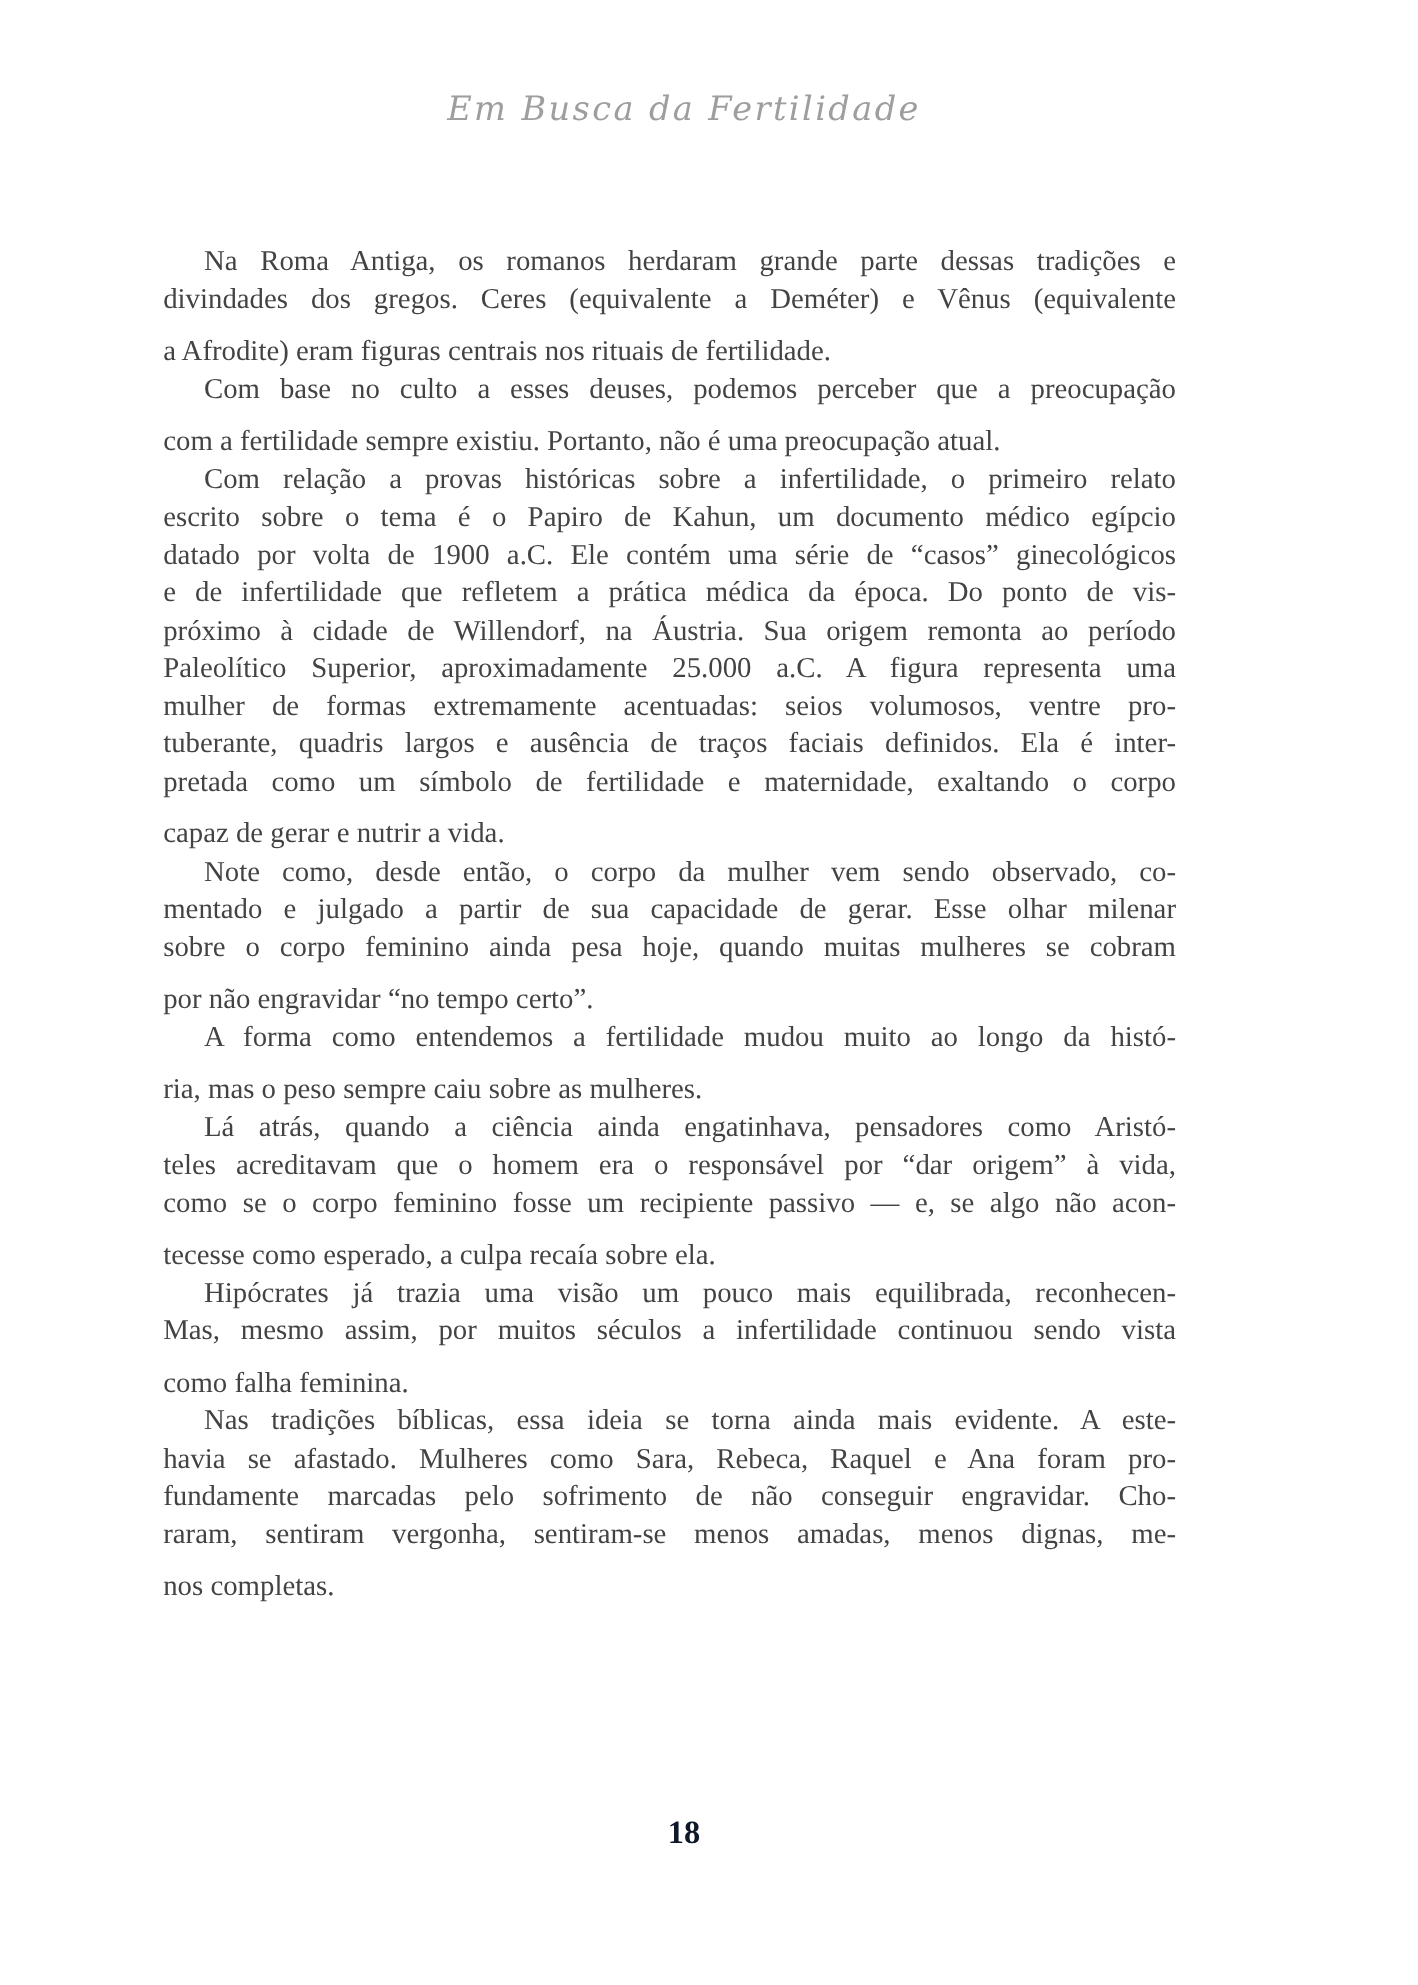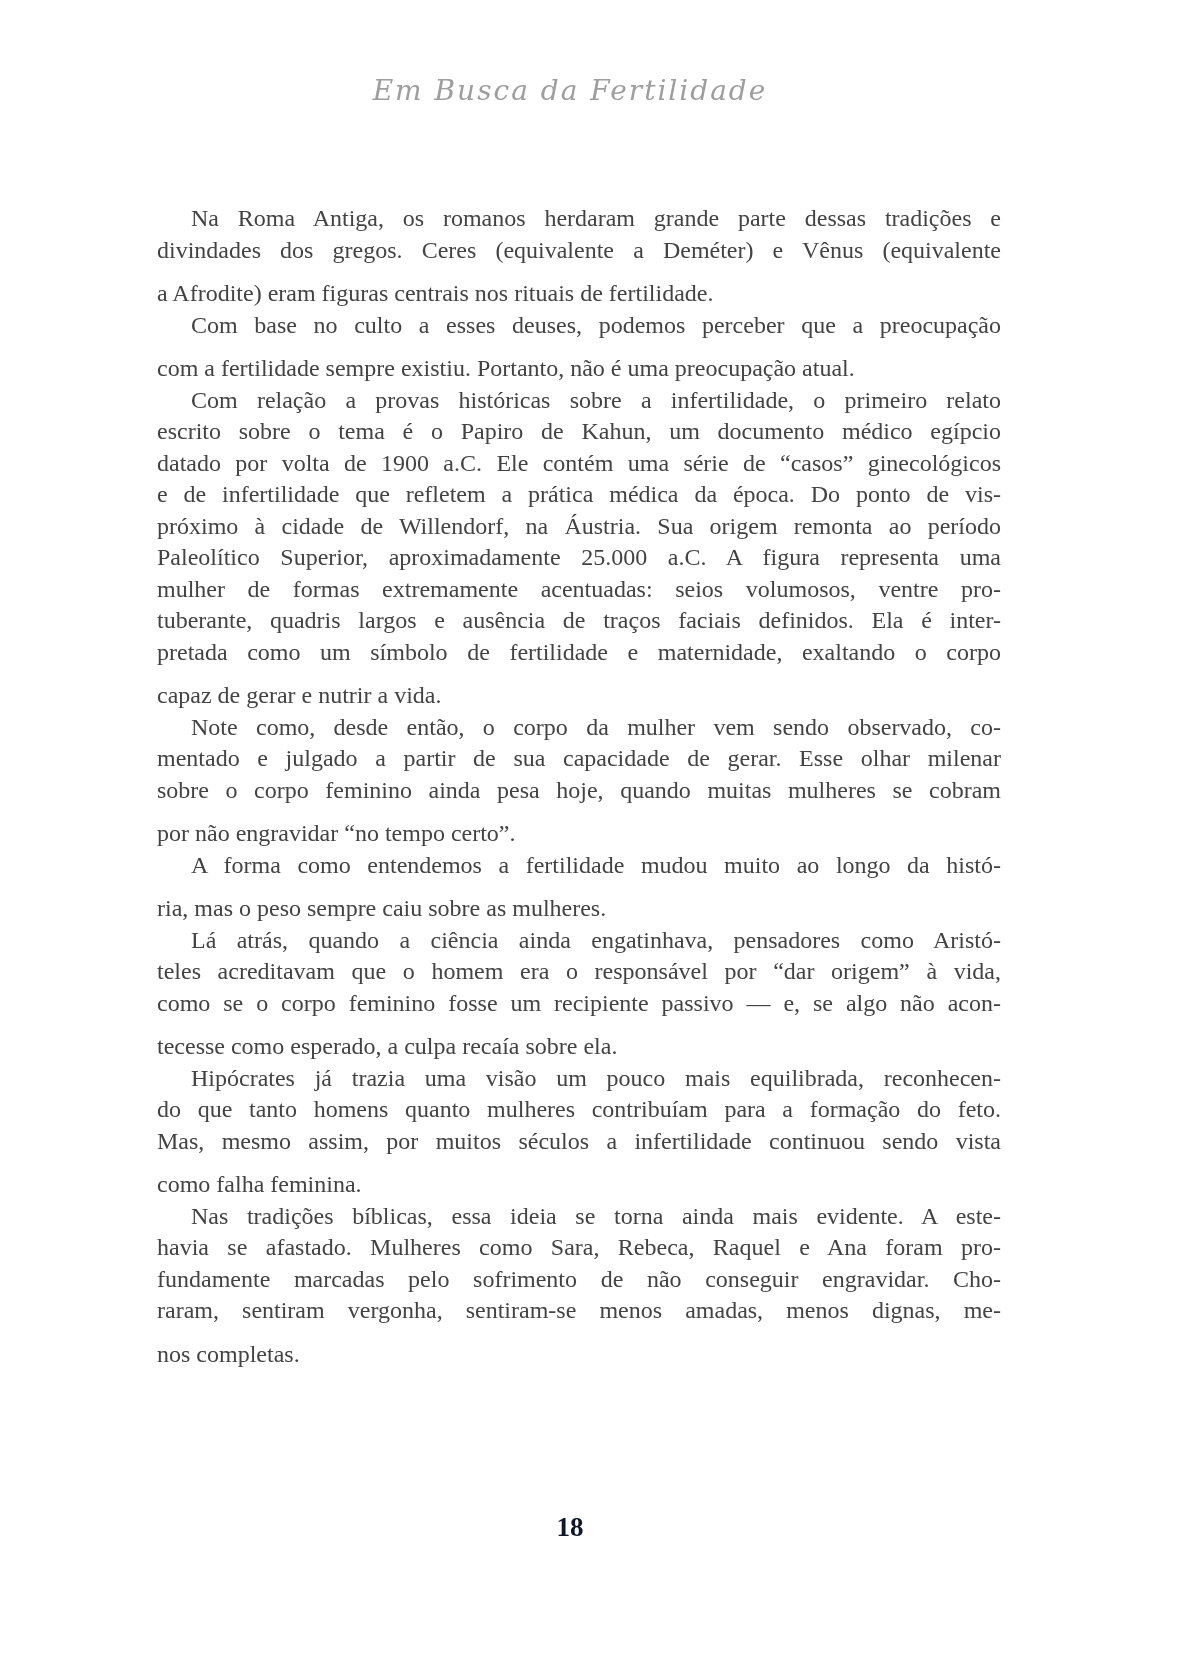--- a/index.html
+++ b/index.html
@@ -23,21 +23,21 @@
     text-align: center;
     font-family: "DejaVu Serif", serif;
     font-style: italic;
     font-size: 28px;
     letter-spacing: 2px;
     color: #9e9e9e;
   }
   .text-block {
     position: absolute;
     top: 203px;
-    left: 157px;
+    left: 136px;
     width: 844px;
     font-size: 24px;
     line-height: 31.5px;
     color: #434343;
   }
   .paragraph {
     margin: 0;
   }
   .line {
     height: 31.5px;
@@ -104,21 +104,20 @@
         <div class="line last">ria, mas o peso sempre caiu sobre as mulheres.</div>
       </div>
       <div class="paragraph">
         <div class="line first">Lá atrás, quando a ciência ainda engatinhava, pensadores como Aristó-</div>
         <div class="line">teles acreditavam que o homem era o responsável por “dar origem” à vida,</div>
         <div class="line">como se o corpo feminino fosse um recipiente passivo — e, se algo não acon-</div>
         <div class="line last">tecesse como esperado, a culpa recaía sobre ela.</div>
       </div>
       <div class="paragraph">
         <div class="line first">Hipócrates já trazia uma visão um pouco mais equilibrada, reconhecen-</div>
-        <div class="line">do que tanto homens quanto mulheres contribuíam para a formação do feto.</div>
         <div class="line">Mas, mesmo assim, por muitos séculos a infertilidade continuou sendo vista</div>
         <div class="line last">como falha feminina.</div>
       </div>
       <div class="paragraph">
         <div class="line first">Nas tradições bíblicas, essa ideia se torna ainda mais evidente. A este-</div>
         <div class="line">havia se afastado. Mulheres como Sara, Rebeca, Raquel e Ana foram pro-</div>
         <div class="line">fundamente marcadas pelo sofrimento de não conseguir engravidar. Cho-</div>
         <div class="line">raram, sentiram vergonha, sentiram-se menos amadas, menos dignas, me-</div>
         <div class="line last">nos completas.</div>
       </div>

